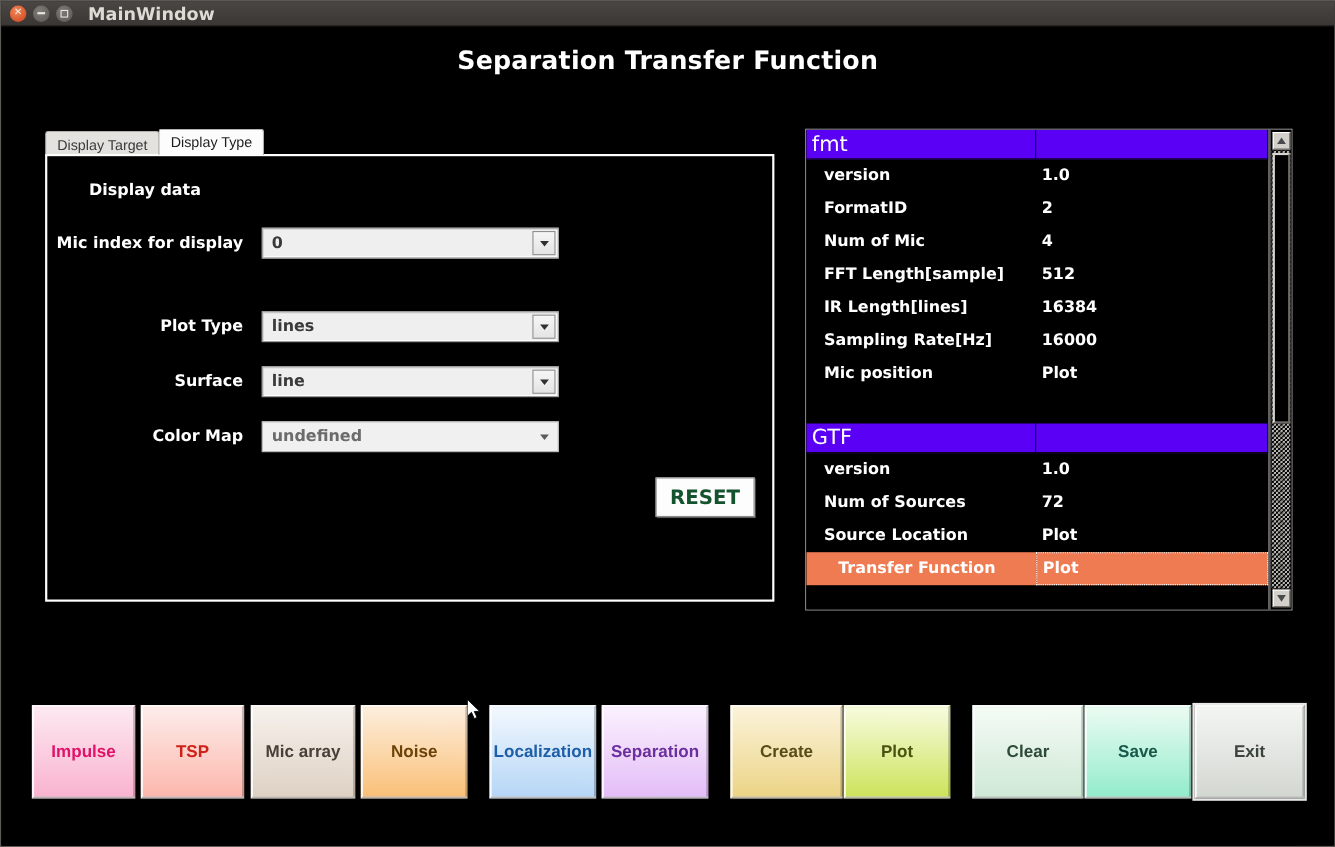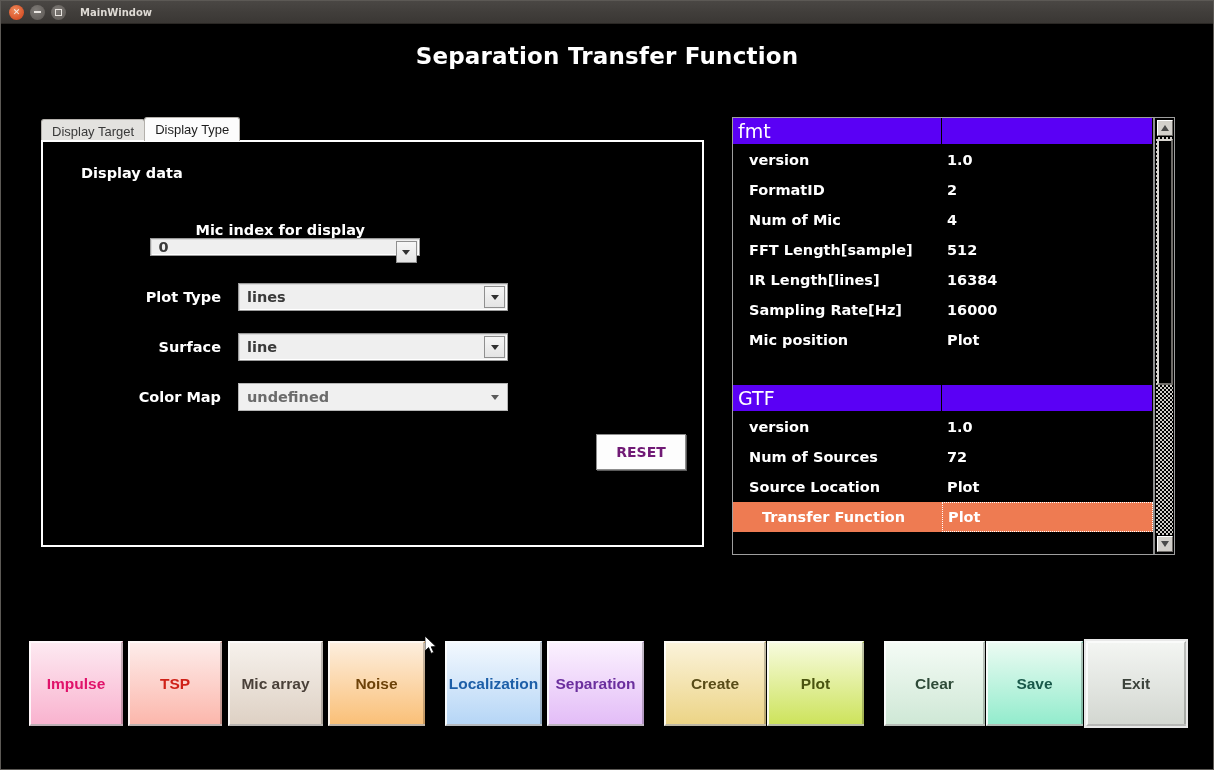--- a/index.html
+++ b/index.html
@@ -32,21 +32,21 @@
     font-family: "DejaVu Sans", sans-serif;
   }
   .wbtn.close  { background: radial-gradient(circle at 40% 35%, #f08a5a, #d8542a 70%, #b5441f); margin-left: 8px; }
   .wbtn.min    { background: radial-gradient(circle at 40% 35%, #7e7a76, #65615d 70%, #565350); }
   .wbtn.max    { background: radial-gradient(circle at 40% 35%, #7e7a76, #65615d 70%, #565350); }
   .wbtn span { pointer-events:none; font-weight:bold; }
   .wbtn.min span { display:block; width:7px; height:1.5px; background:#e9e5e0; }
   .wbtn.max span { display:block; width:7px; height:7px; border:1.5px solid #e9e5e0; }
   #wintitle {
     margin-left: 14px;
-    color: #dedad4; font-size: 10px; font-weight: bold;
+    color: #dedad4; font-size: 16px; font-weight: bold;
     font-family: "DejaVu Sans", sans-serif;
   }
 
   
   #content {
     position: absolute; left: 1px; top: 24px;
     width: 1176px; height: 744px;
     background: #000;
   }
   #apptitle {
@@ -122,21 +122,21 @@
     background: #f0f0f0; border: none; right: 4px; top: 4px; width: 17px; height: 19px;
   }
   .combo.disabled .cbtn i { border-top-color: #5a5a5a; border-left-width: 4px; border-right-width: 4px; border-top-width: 5px; }
 
   #resetbtn {
     position: absolute; left: 553px; top: 292px;
     width: 90px; height: 36px;
     background: #fdfdfd;
     border: 1px solid #8d8d8d;
     box-shadow: 1px 1px 0 #5a5a5a;
-    color: #701a75; font-size: 14px; font-weight: bold;
+    color: #14532d; font-size: 18px; font-weight: bold;
     font-family: "DejaVu Sans", sans-serif;
     display: flex; align-items: center; justify-content: center;
   }
 
   
   #cursor { position: absolute; left: 382px; top: 494px; width: 14px; height: 20px; }
 
   
   #tablewrap {
     position: absolute; left: 730px; top: 92px;
@@ -244,21 +244,21 @@
     <div id="apptitle">Separation Transfer Function</div>
 
     <div id="notebook">
       <div id="tabstrip">
           <div class="tab inactive">Display Target</div>
           <div class="tab active">Display Type</div>
         </div>
       <div id="tabpanel">
         <div id="dispdata">Display data</div>
         <div id="fieldhost">
-            <div class="frow" style="top: 80px; flex-direction: column;">
+            <div class="frow" style="top: 64px;">
               <div class="flabel">Mic index for display</div>
               <div class="combo">
                 <div class="val">0</div>
                 <div class="cbtn">
                   <i></i>
                 </div>
               </div>
             </div>
             <div class="frow" style="top: 140px;">
               <div class="flabel">Plot Type</div>

